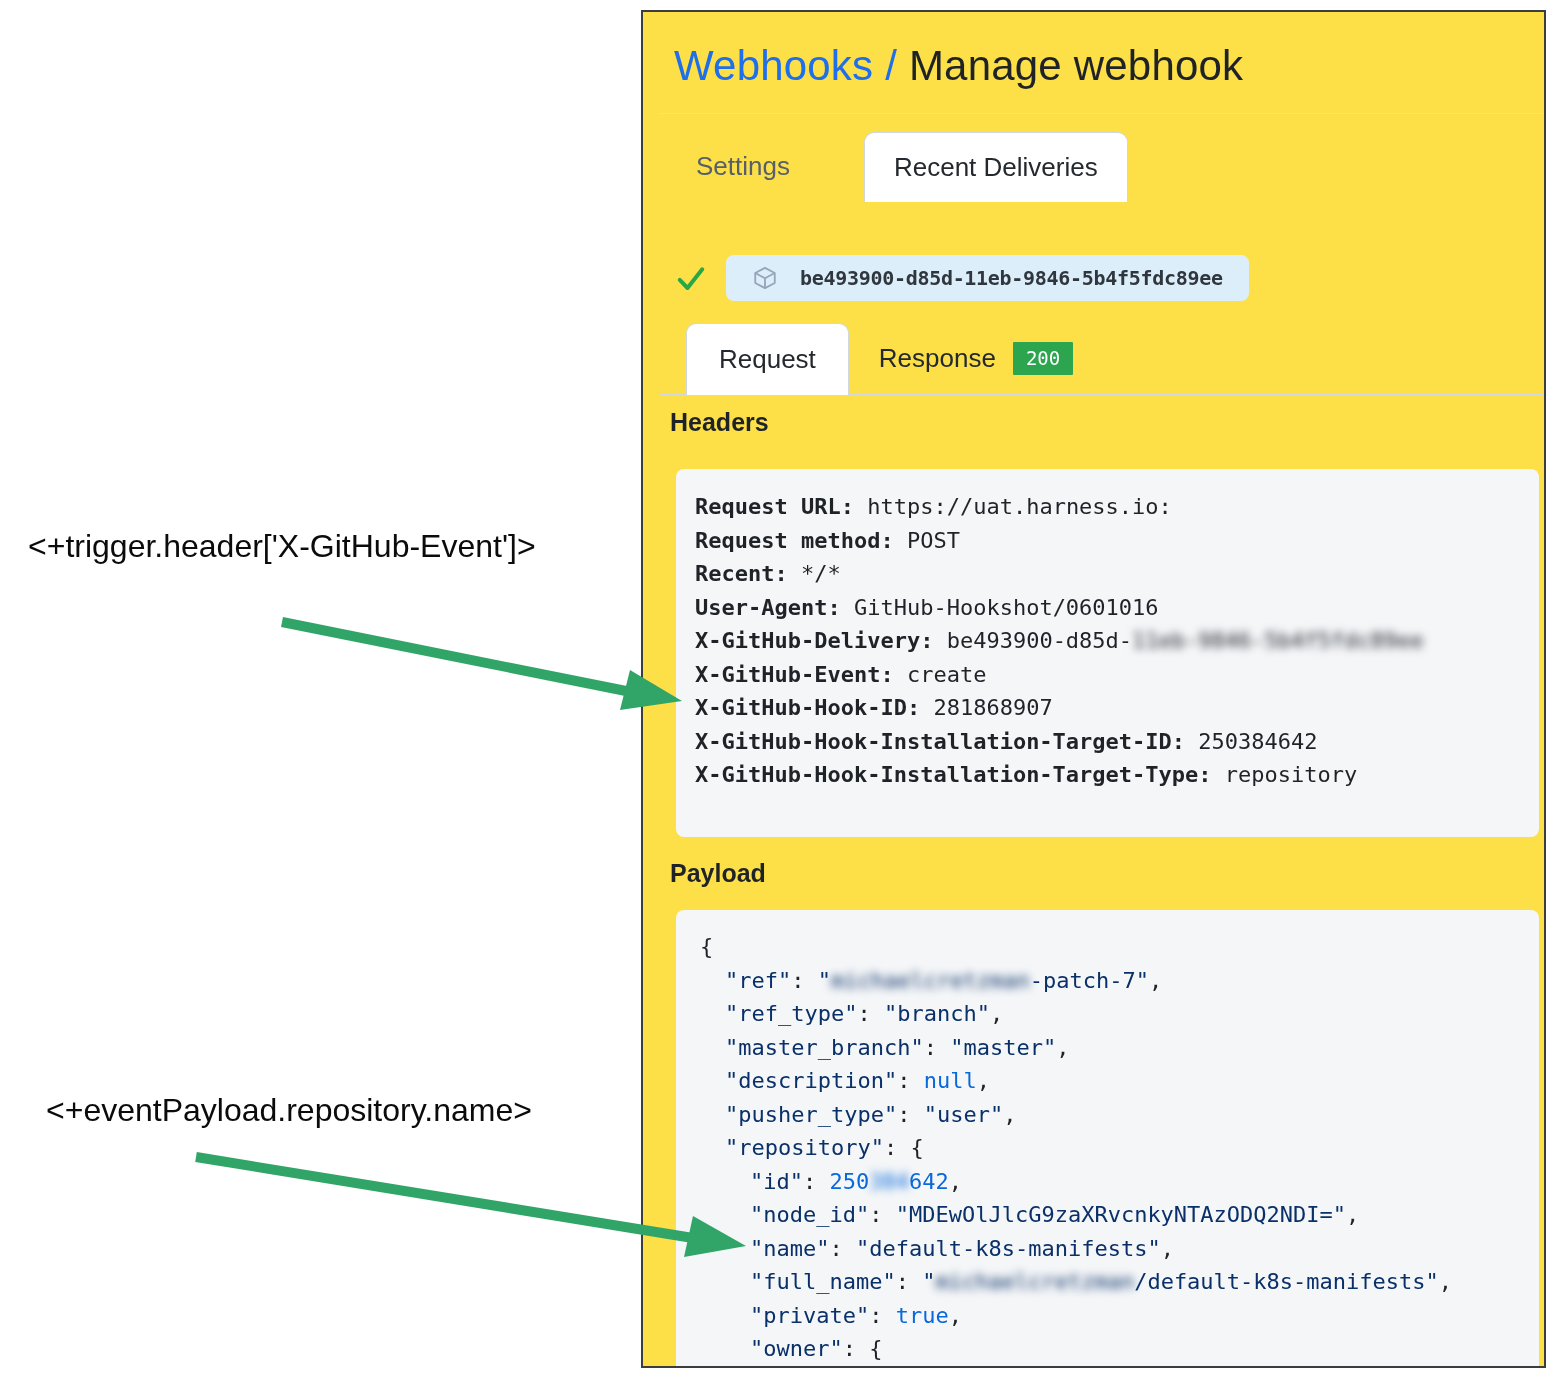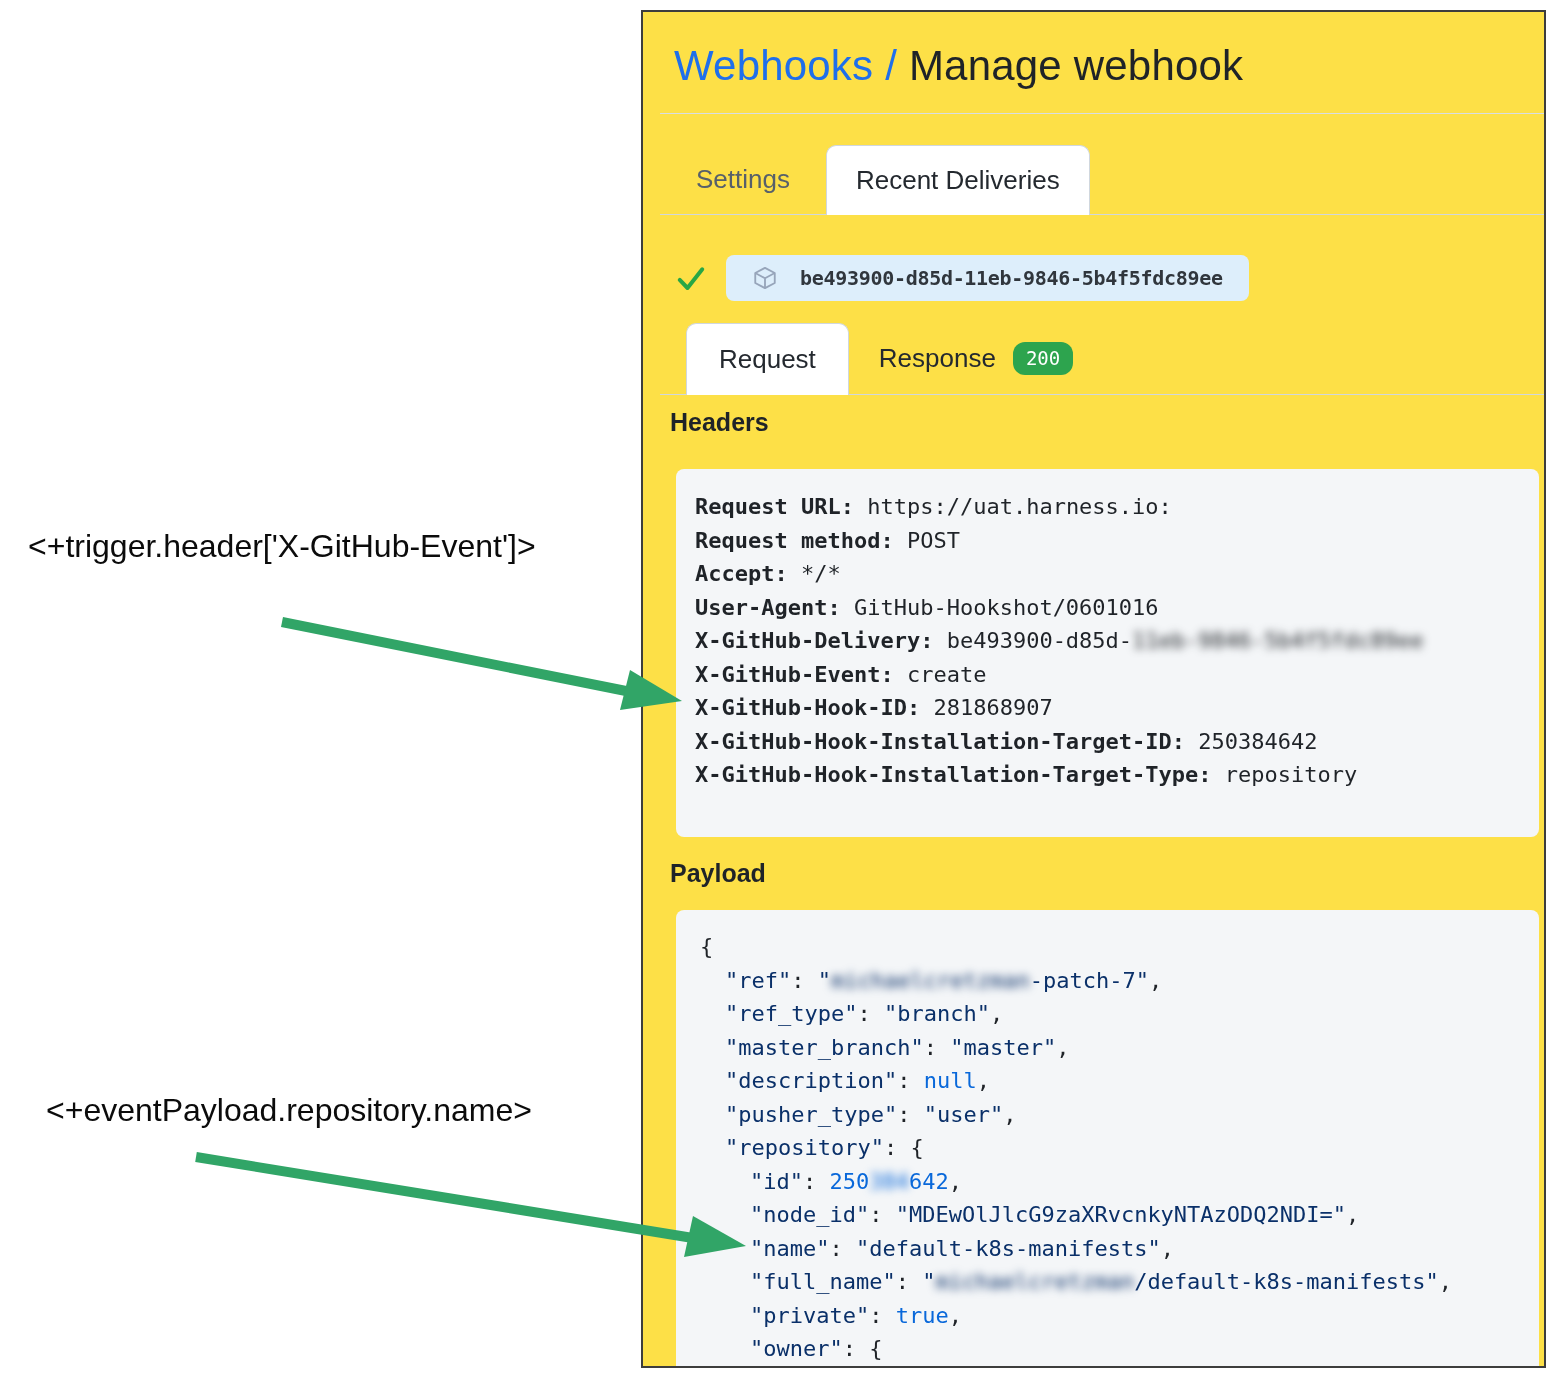--- a/index.html
+++ b/index.html
@@ -13,34 +13,34 @@
     position:absolute;left:641px;top:10px;width:905px;height:1358px;
     box-sizing:border-box;border:2px solid #3d3d3d;background:#fde047;overflow:hidden;
   }
   .title{position:absolute;left:31px;top:30px;font-size:42px;letter-spacing:.2px;white-space:nowrap;}
   .crumb-link{color:var(--link-blue);cursor:pointer;}
   .crumb-sep{color:var(--link-blue);white-space:pre;}
   .crumb-current{color:#1f2328;}
   .divider-top{position:absolute;left:17px;right:0;top:101px;height:1px;background:#d8dee4;}
 
   .tabrow{position:absolute;left:17px;right:0;display:flex;align-items:stretch;border-bottom:1px solid #d0d7de;}
-  .tabs1{top:133px;height:69px;}
+  .tabs1{top:120px;height:69px;gap:38px;}
   .tabs2{top:311px;height:71px;}
   .tab{display:flex;align-items:center;font-size:26px;color:#57606a;cursor:pointer;white-space:nowrap;}
   .tab.active{
     background:#fff;border:1px solid #d0d7de;border-bottom:none;
     border-radius:10px 10px 0 0;color:#24292f;margin-bottom:-1px;
   }
   .tab-settings{padding:0 36px;}
   .tab-recent{padding:0 29px;}
   .tab-request{margin-left:26px;padding:16px 32px;}
   .tab-response{padding:0 30px;color:#24292f;gap:17px;}
   .badge{
     background:var(--badge-green);color:#fff;font-family:"DejaVu Sans Mono",monospace;
-    font-size:19px;line-height:1;padding:7px 13px;border-radius:12px;
+    font-size:19px;line-height:1;padding:7px 13px;border-radius:1px;
   }
 
   .delivery-row{position:absolute;left:33px;top:243px;height:46px;display:flex;align-items:center;gap:20px;}
   .check-icon{width:30px;height:30px;flex:none;}
   .pill{
     display:flex;align-items:center;gap:22px;height:46px;padding:0 26px;
     background:var(--pill-bg);border-radius:8px;cursor:pointer;
   }
   .pkg-icon{width:26px;height:26px;flex:none;}
   .pill-id{font-family:"DejaVu Sans Mono",monospace;font-size:20px;font-weight:700;color:#30363d;letter-spacing:-.3px;}
@@ -110,21 +110,21 @@
     <div class="tab tab-response">
       <span>Response</span>
       <span class="badge">200</span>
     </div>
   </div>
 
   <div class="section-title" id="headers-title">Headers</div>
   <div class="codebox" id="headers-box">
       <div class="code-line"><span class="hkey">Request URL:</span> https://uat.harness.io:</div>
       <div class="code-line"><span class="hkey">Request method:</span> POST</div>
-      <div class="code-line"><span class="hkey">Accept:</span> */*</div>
+      <div class="code-line"><span class="hkey">Recent:</span> */*</div>
       <div class="code-line"><span class="hkey">User-Agent:</span> GitHub-Hookshot/0601016</div>
       <div class="code-line"><span class="hkey">X-GitHub-Delivery:</span> be493900-d85d-<span class="blur">11eb-9846-5b4f5fdc89ee</span></div>
       <div class="code-line"><span class="hkey">X-GitHub-Event:</span> create</div>
       <div class="code-line"><span class="hkey">X-GitHub-Hook-ID:</span> 281868907</div>
       <div class="code-line"><span class="hkey">X-GitHub-Hook-Installation-Target-ID:</span> 250384642</div>
       <div class="code-line"><span class="hkey">X-GitHub-Hook-Installation-Target-Type:</span> repository</div>
     </div>
 
   <div class="section-title" id="payload-title">Payload</div>
   <div class="codebox" id="payload-box">

